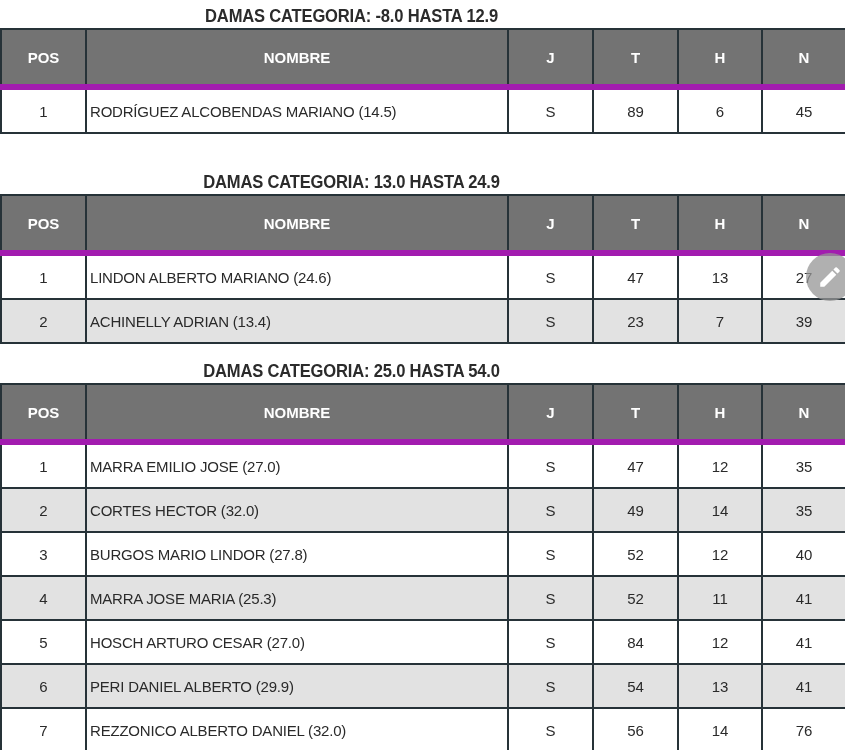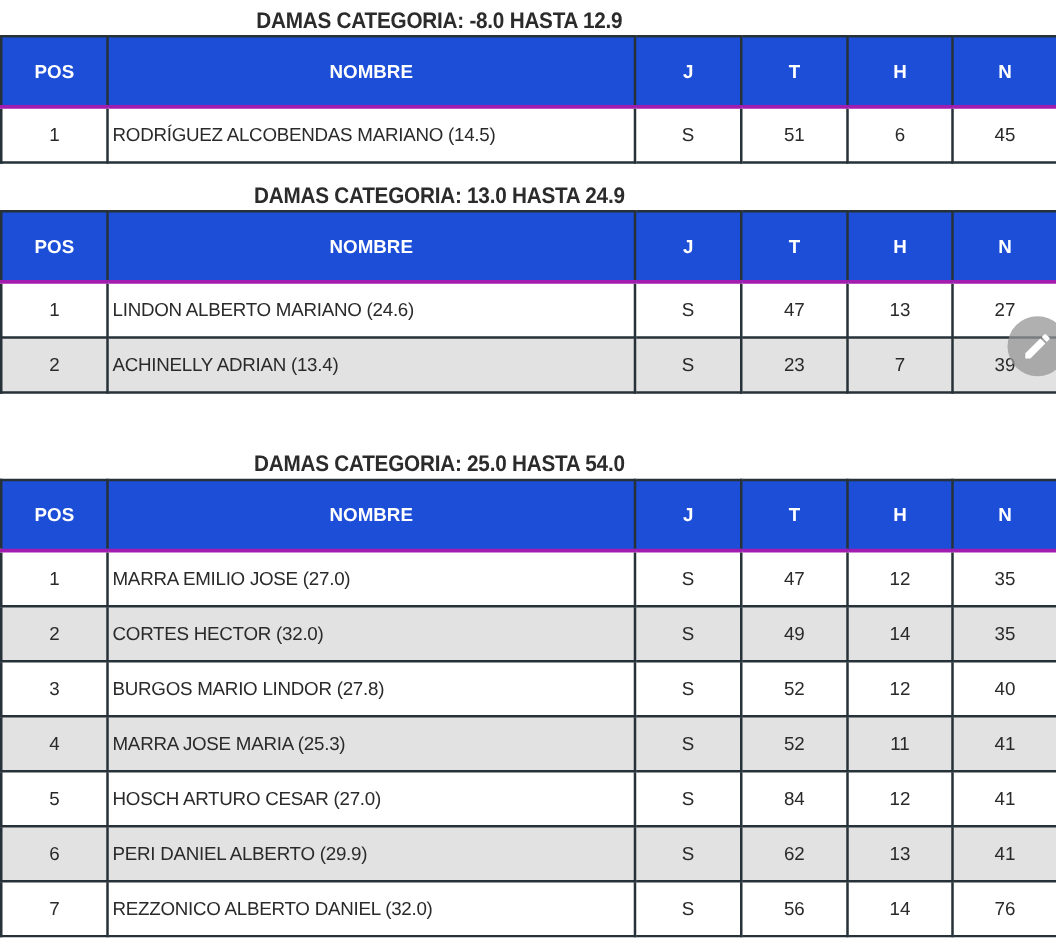--- a/index.html
+++ b/index.html
@@ -4,22 +4,22 @@
 <style>
   html, body { margin: 0; padding: 0; background: #ffffff; }
   body { width: 845px; height: 750px; overflow: hidden; position: relative;
          font-family: "Liberation Sans", sans-serif; color: #222; }
   .section { position: absolute; left: 0; width: 703px; }
   .cat-title { text-align: center; font-weight: bold; font-size: 18px; color: #2b2b2b;
                height: 28px; line-height: 32px; letter-spacing: -0.2px;
                font-family: "Liberation Sans", sans-serif; transform: scaleX(0.92); }
   table { border-collapse: collapse; width: 845px; table-layout: fixed; }
   th, td { border: 2px solid #263238; text-align: center; padding: 0; }
-  th { background: #1d4ed8; color: #ffffff; font-weight: bold; font-size: 15px;
-       height: 54px; border-bottom: 3px solid #a21caf; }
+  th { background: #737373; color: #ffffff; font-weight: bold; font-size: 15px;
+       height: 54px; border-bottom: 6px solid #a21caf; }
   td { font-size: 15px; height: 42px; color: #2a2a2a; }
   td.name { text-align: left; padding-left: 3px; letter-spacing: -0.2px; }
   tr.odd td { background: #ffffff; }
   tr.even td { background: #e2e2e2; }
   col.c-pos { width: 85px; } col.c-name { width: 422px; } col.c-j { width: 85px; }
   col.c-t { width: 85px; } col.c-h { width: 84px; } col.c-n { width: 84px; }
   .fab { position: absolute; left: 806px; top: 253px; width: 48px; height: 48px;
          border-radius: 50%; background: rgba(150,150,150,0.75); }
   .fab svg { position: absolute; left: 11px; top: 11px; }
 </style>
@@ -44,28 +44,28 @@
             <th>NOMBRE</th>
             <th>J</th>
             <th>T</th>
             <th>H</th>
             <th>N</th>
           </tr>
           <tr class="odd">
             <td class="">1</td>
             <td class="name">RODRÍGUEZ ALCOBENDAS MARIANO (14.5)</td>
             <td class="">S</td>
-            <td class="">51</td>
+            <td class="">89</td>
             <td class="">6</td>
             <td class="">45</td>
           </tr>
         </tbody>
       </table>
     </div>
-    <div class="section" style="top: 140px;">
+    <div class="section" style="top: 166px;">
       <div class="cat-title">DAMAS CATEGORIA: 13.0 HASTA 24.9</div>
       <table>
         <colgroup>
           <col class="c-pos">
           <col class="c-name">
           <col class="c-j">
           <col class="c-t">
           <col class="c-h">
           <col class="c-n">
         </colgroup>
@@ -154,21 +154,21 @@
             <td class="name">HOSCH ARTURO CESAR (27.0)</td>
             <td class="">S</td>
             <td class="">84</td>
             <td class="">12</td>
             <td class="">41</td>
           </tr>
           <tr class="even">
             <td class="">6</td>
             <td class="name">PERI DANIEL ALBERTO (29.9)</td>
             <td class="">S</td>
-            <td class="">62</td>
+            <td class="">54</td>
             <td class="">13</td>
             <td class="">41</td>
           </tr>
           <tr class="odd">
             <td class="">7</td>
             <td class="name">REZZONICO ALBERTO DANIEL (32.0)</td>
             <td class="">S</td>
             <td class="">56</td>
             <td class="">14</td>
             <td class="">76</td>

